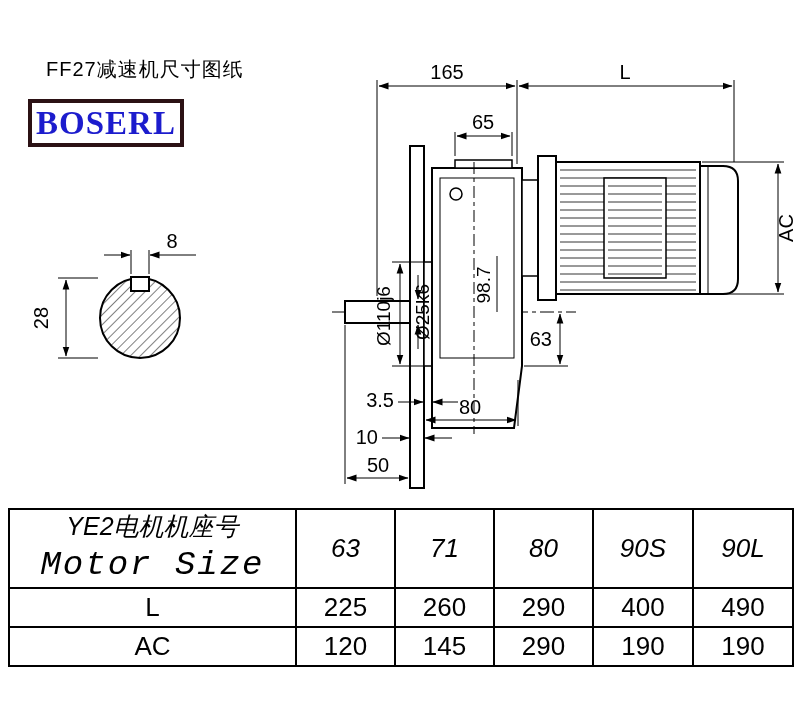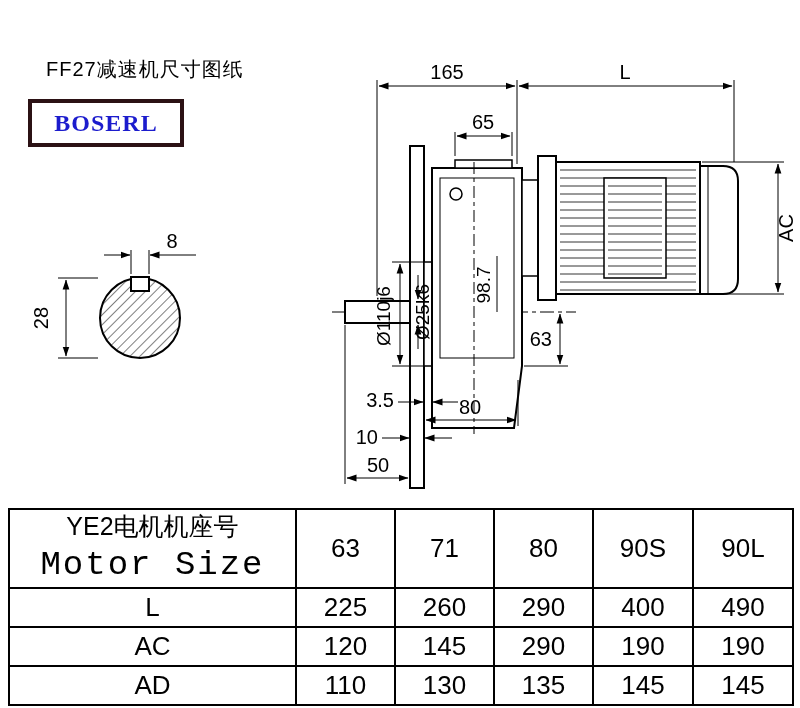--- a/index.html
+++ b/index.html
@@ -10,37 +10,37 @@
   .page-title{
     position:absolute;left:46px;top:12px;
     font-size:20px;font-weight:normal;letter-spacing:1px;margin-top:44px;
   }
   .logo-box{
     position:absolute;left:28px;top:99px;width:148px;height:40px;
     border:4px solid #2b1114;display:flex;align-items:center;justify-content:center;
     background:#fff;
   }
   .logo-text{
-    font-family:"Liberation Serif",serif;font-size:24px;font-weight:600;
+    font-family:"Liberation Serif",serif;font-size:33px;font-weight:600;
     color:#1c1ccd;letter-spacing:1px;line-height:1;
   }
   svg.drawing{position:absolute;left:0;top:50px;}
   
   .dt{font-family:"Liberation Sans",sans-serif;font-size:20px;fill:#000;stroke:none;}
   .dts{font-size:19px;}
   
   table.dim-table{
     position:absolute;left:8px;top:508px;width:784px;
     border-collapse:collapse;table-layout:fixed;
   }
   table.dim-table td{
     border:2px solid #000;text-align:center;vertical-align:middle;
     font-size:26px;padding:0;background:#fff;
   }
-  tr.hdr-row{height:77px;}
+  tr.hdr-row{height:77px;font-style:italic;}
   tr.val-row{height:39px;}
   .hdr-line1{font-size:25px;line-height:1.3;}
   .hdr-line2{font-size:34px;letter-spacing:2px;line-height:1.3;font-family:"Liberation Mono","DejaVu Sans Mono",monospace;}
 </style>
 </head>
 <body>
 
 <div class="page-title">FF27减速机尺寸图纸</div>
 
 <div class="logo-box">
@@ -194,22 +194,14 @@
       <td>490</td>
     </tr>
     <tr class="val-row">
       <td>AC</td>
       <td>120</td>
       <td>145</td>
       <td>290</td>
       <td>190</td>
       <td>190</td>
     </tr>
-    <tr class="val-row">
-      <td>AD</td>
-      <td>110</td>
-      <td>130</td>
-      <td>135</td>
-      <td>145</td>
-      <td>145</td>
-    </tr>
   </tbody>
 </table>
 
 </body></html>

